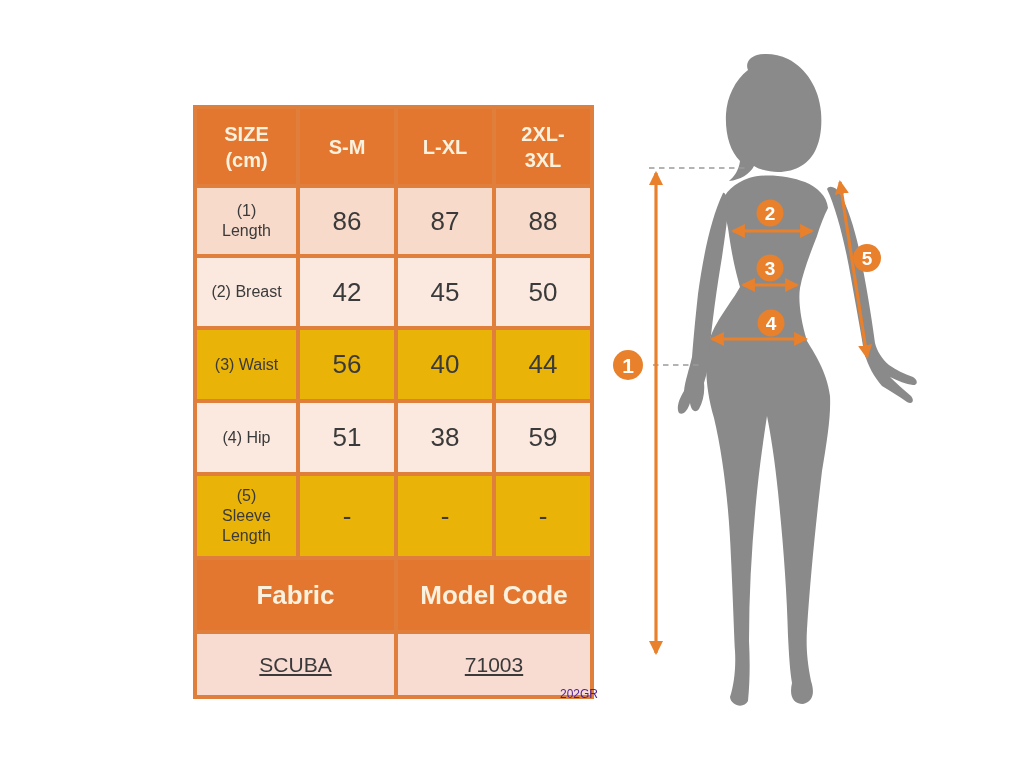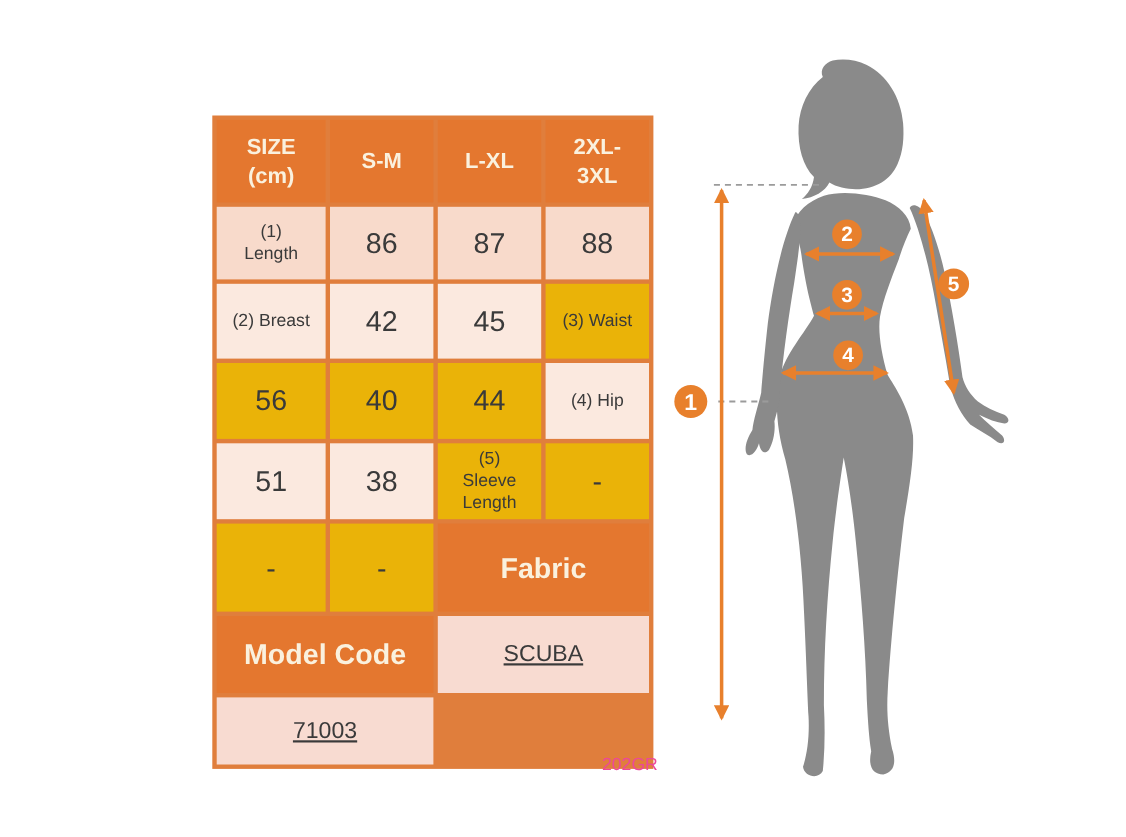--- a/index.html
+++ b/index.html
@@ -25,21 +25,21 @@
   .hdr{background:#E4772F;color:#FAF1DE;font-weight:bold;font-size:20px;line-height:1.3;}
   .r1{background:#F8DACB;}
   .rdark{background:#eab308;}
   .rlight{background:#FBE9DF;}
   .lbl{font-size:16px;line-height:1.25;}
   .val{font-size:26px;text-align:center;}
   .flab{grid-column:span 2;background:#E4772F;color:#FAF1DE;font-weight:bold;font-size:26px;}
   .fval{grid-column:span 2;font-size:21px;background:#F8DBD1;text-decoration:underline;}
   .footnote{
     position:absolute;left:193px;top:687px;width:405px;
-    text-align:right;font-size:16px;color:#ec4899;
+    text-align:right;font-size:12px;color:#4c1d95;
   }
   
   .diagram{position:absolute;left:0;top:0;}
   .marker-label{
     fill:#ffffff;font-weight:bold;font-size:19px;
     text-anchor:middle;font-family:"Liberation Sans", sans-serif;
   }
   .marker-label.big{font-size:21px;}
 </style>
 </head>
@@ -58,29 +58,31 @@
 
     <div class="cell r1 lbl">(1)
 Length</div>
     <div class="cell r1 val">86</div>
     <div class="cell r1 val">87</div>
     <div class="cell r1 val">88</div>
 
     <div class="cell rlight lbl">(2) Breast</div>
     <div class="cell rlight val">42</div>
     <div class="cell rlight val">45</div>
+    <div class="cell rlight val">50</div>
 
     <div class="cell rdark lbl">(3) Waist</div>
     <div class="cell rdark val">56</div>
     <div class="cell rdark val">40</div>
     <div class="cell rdark val">44</div>
 
     <div class="cell rlight lbl">(4) Hip</div>
     <div class="cell rlight val">51</div>
     <div class="cell rlight val">38</div>
+    <div class="cell rlight val">59</div>
 
     <div class="cell rdark lbl">(5)
 Sleeve
 Length</div>
     <div class="cell rdark val">-</div>
     <div class="cell rdark val">-</div>
     <div class="cell rdark val">-</div>
 
     <div class="cell flab">Fabric</div>
     <div class="cell flab">Model Code</div>

